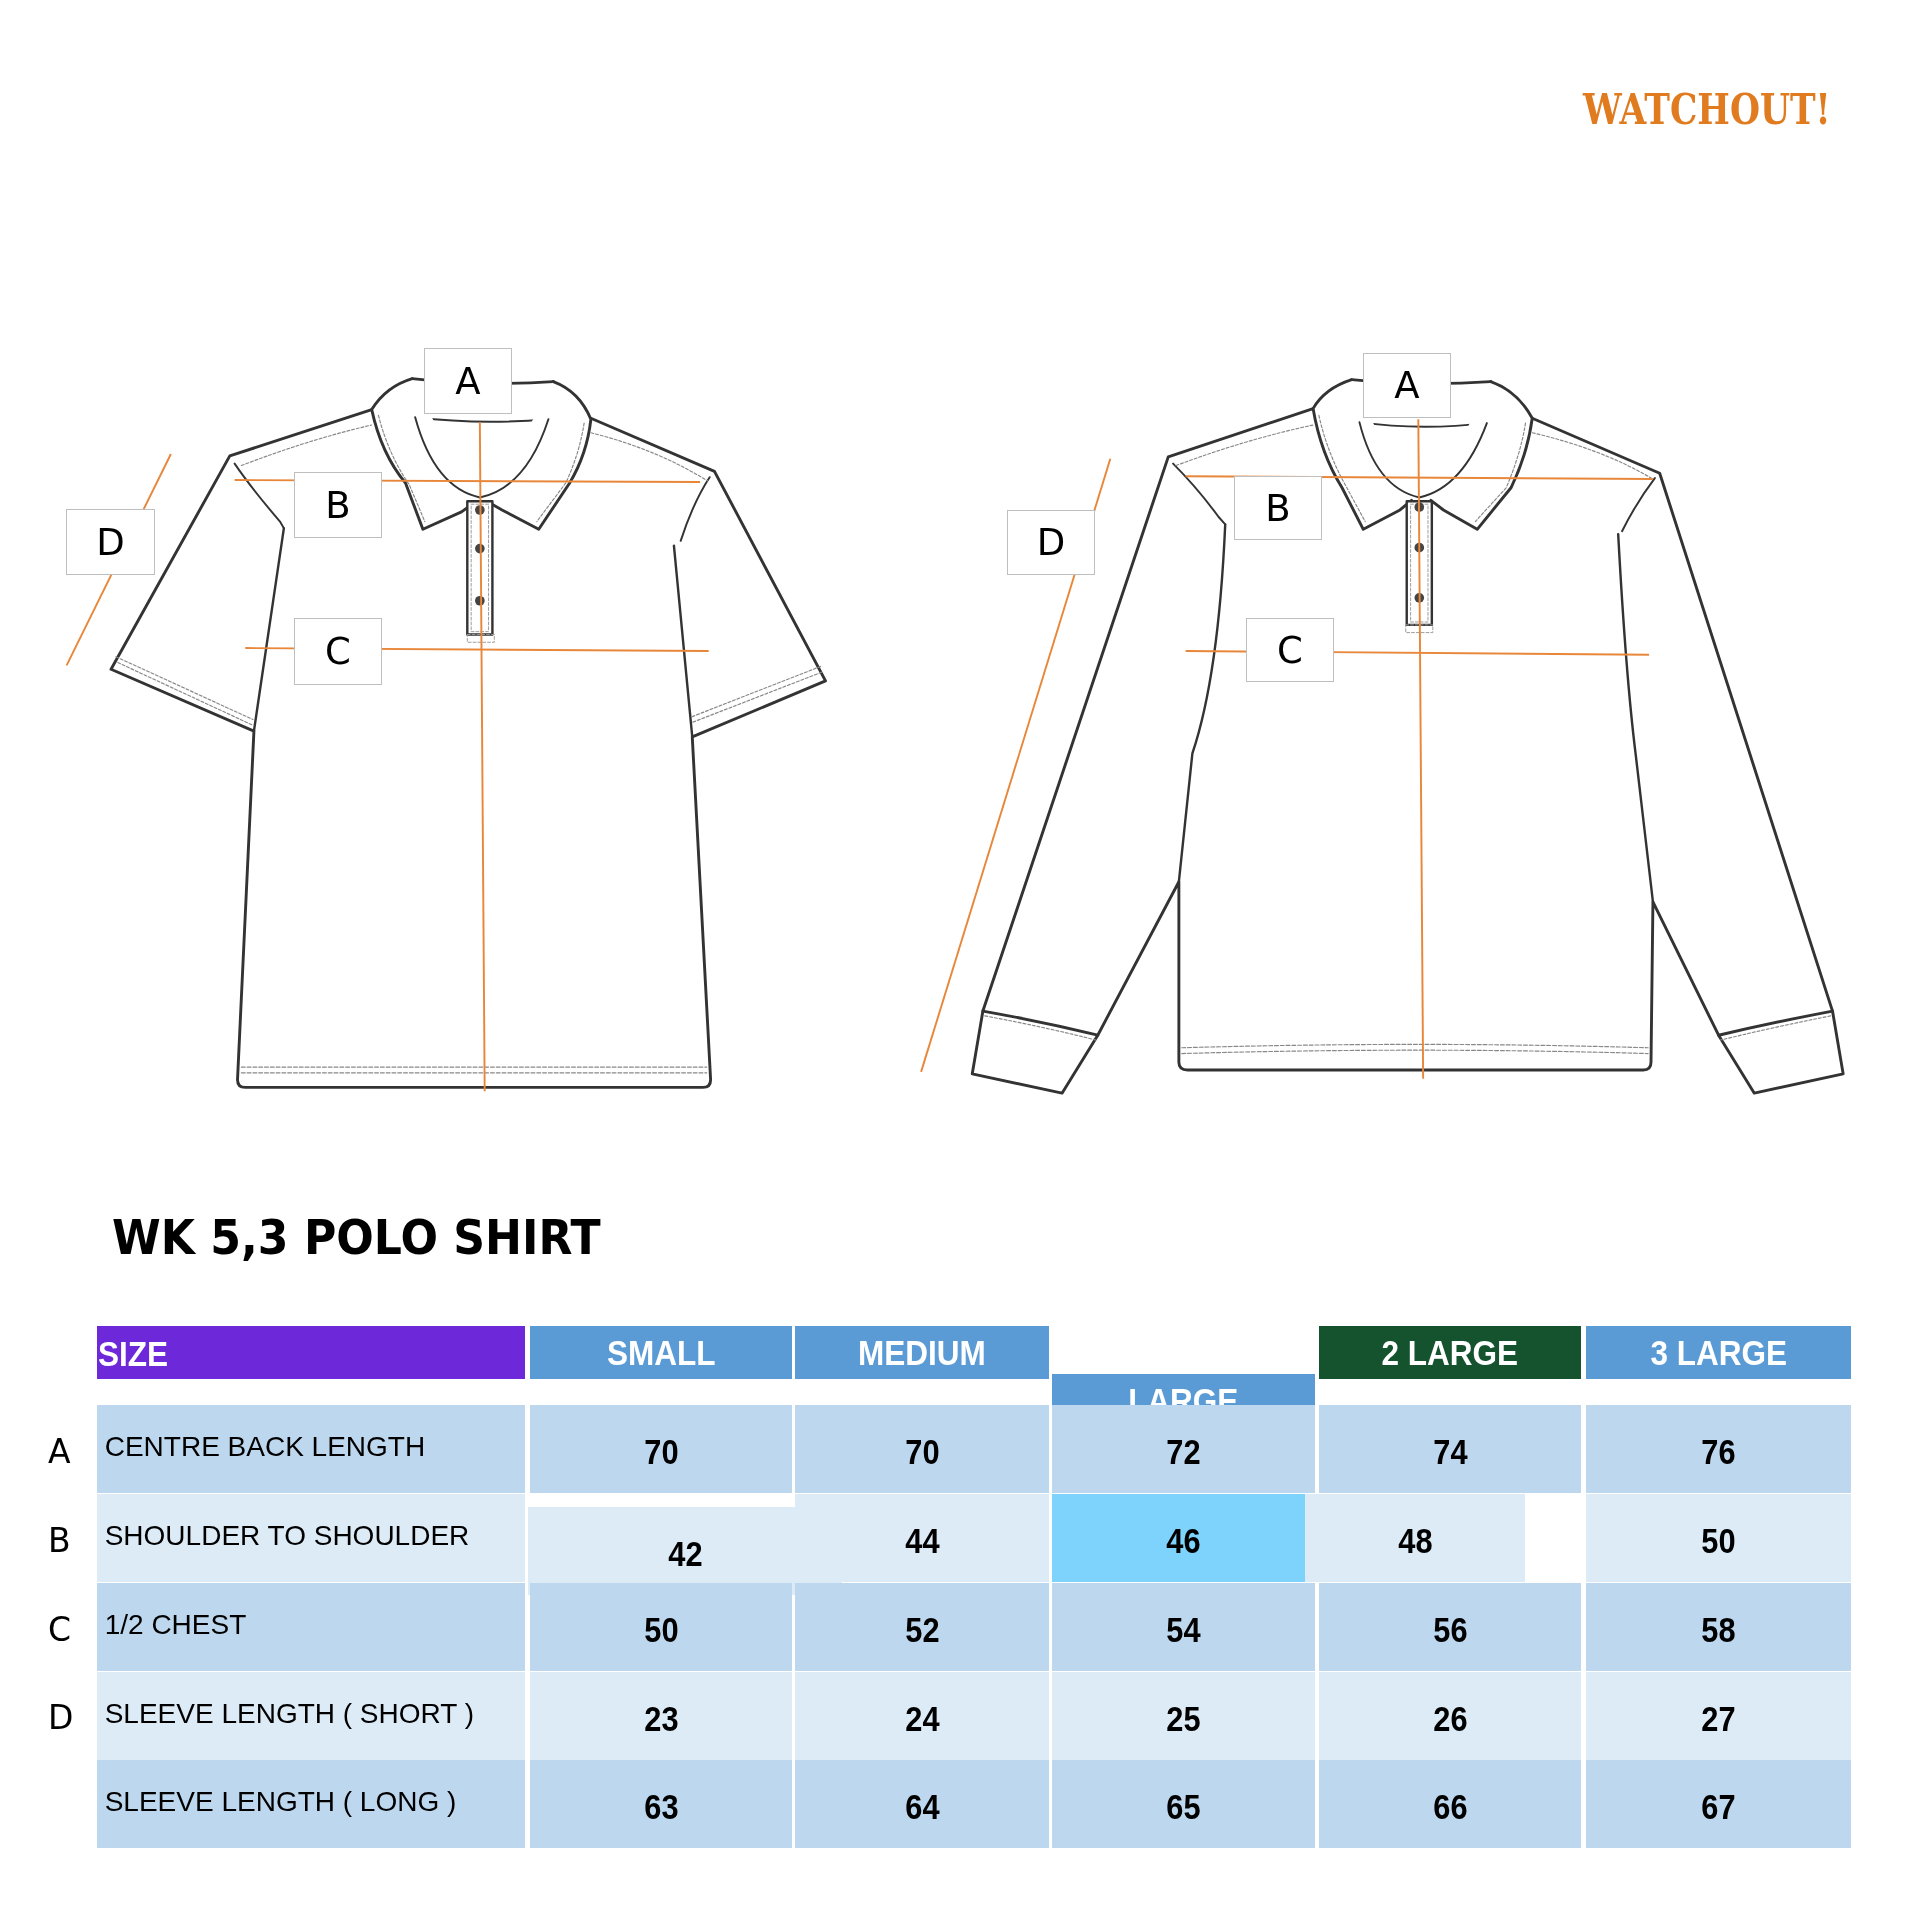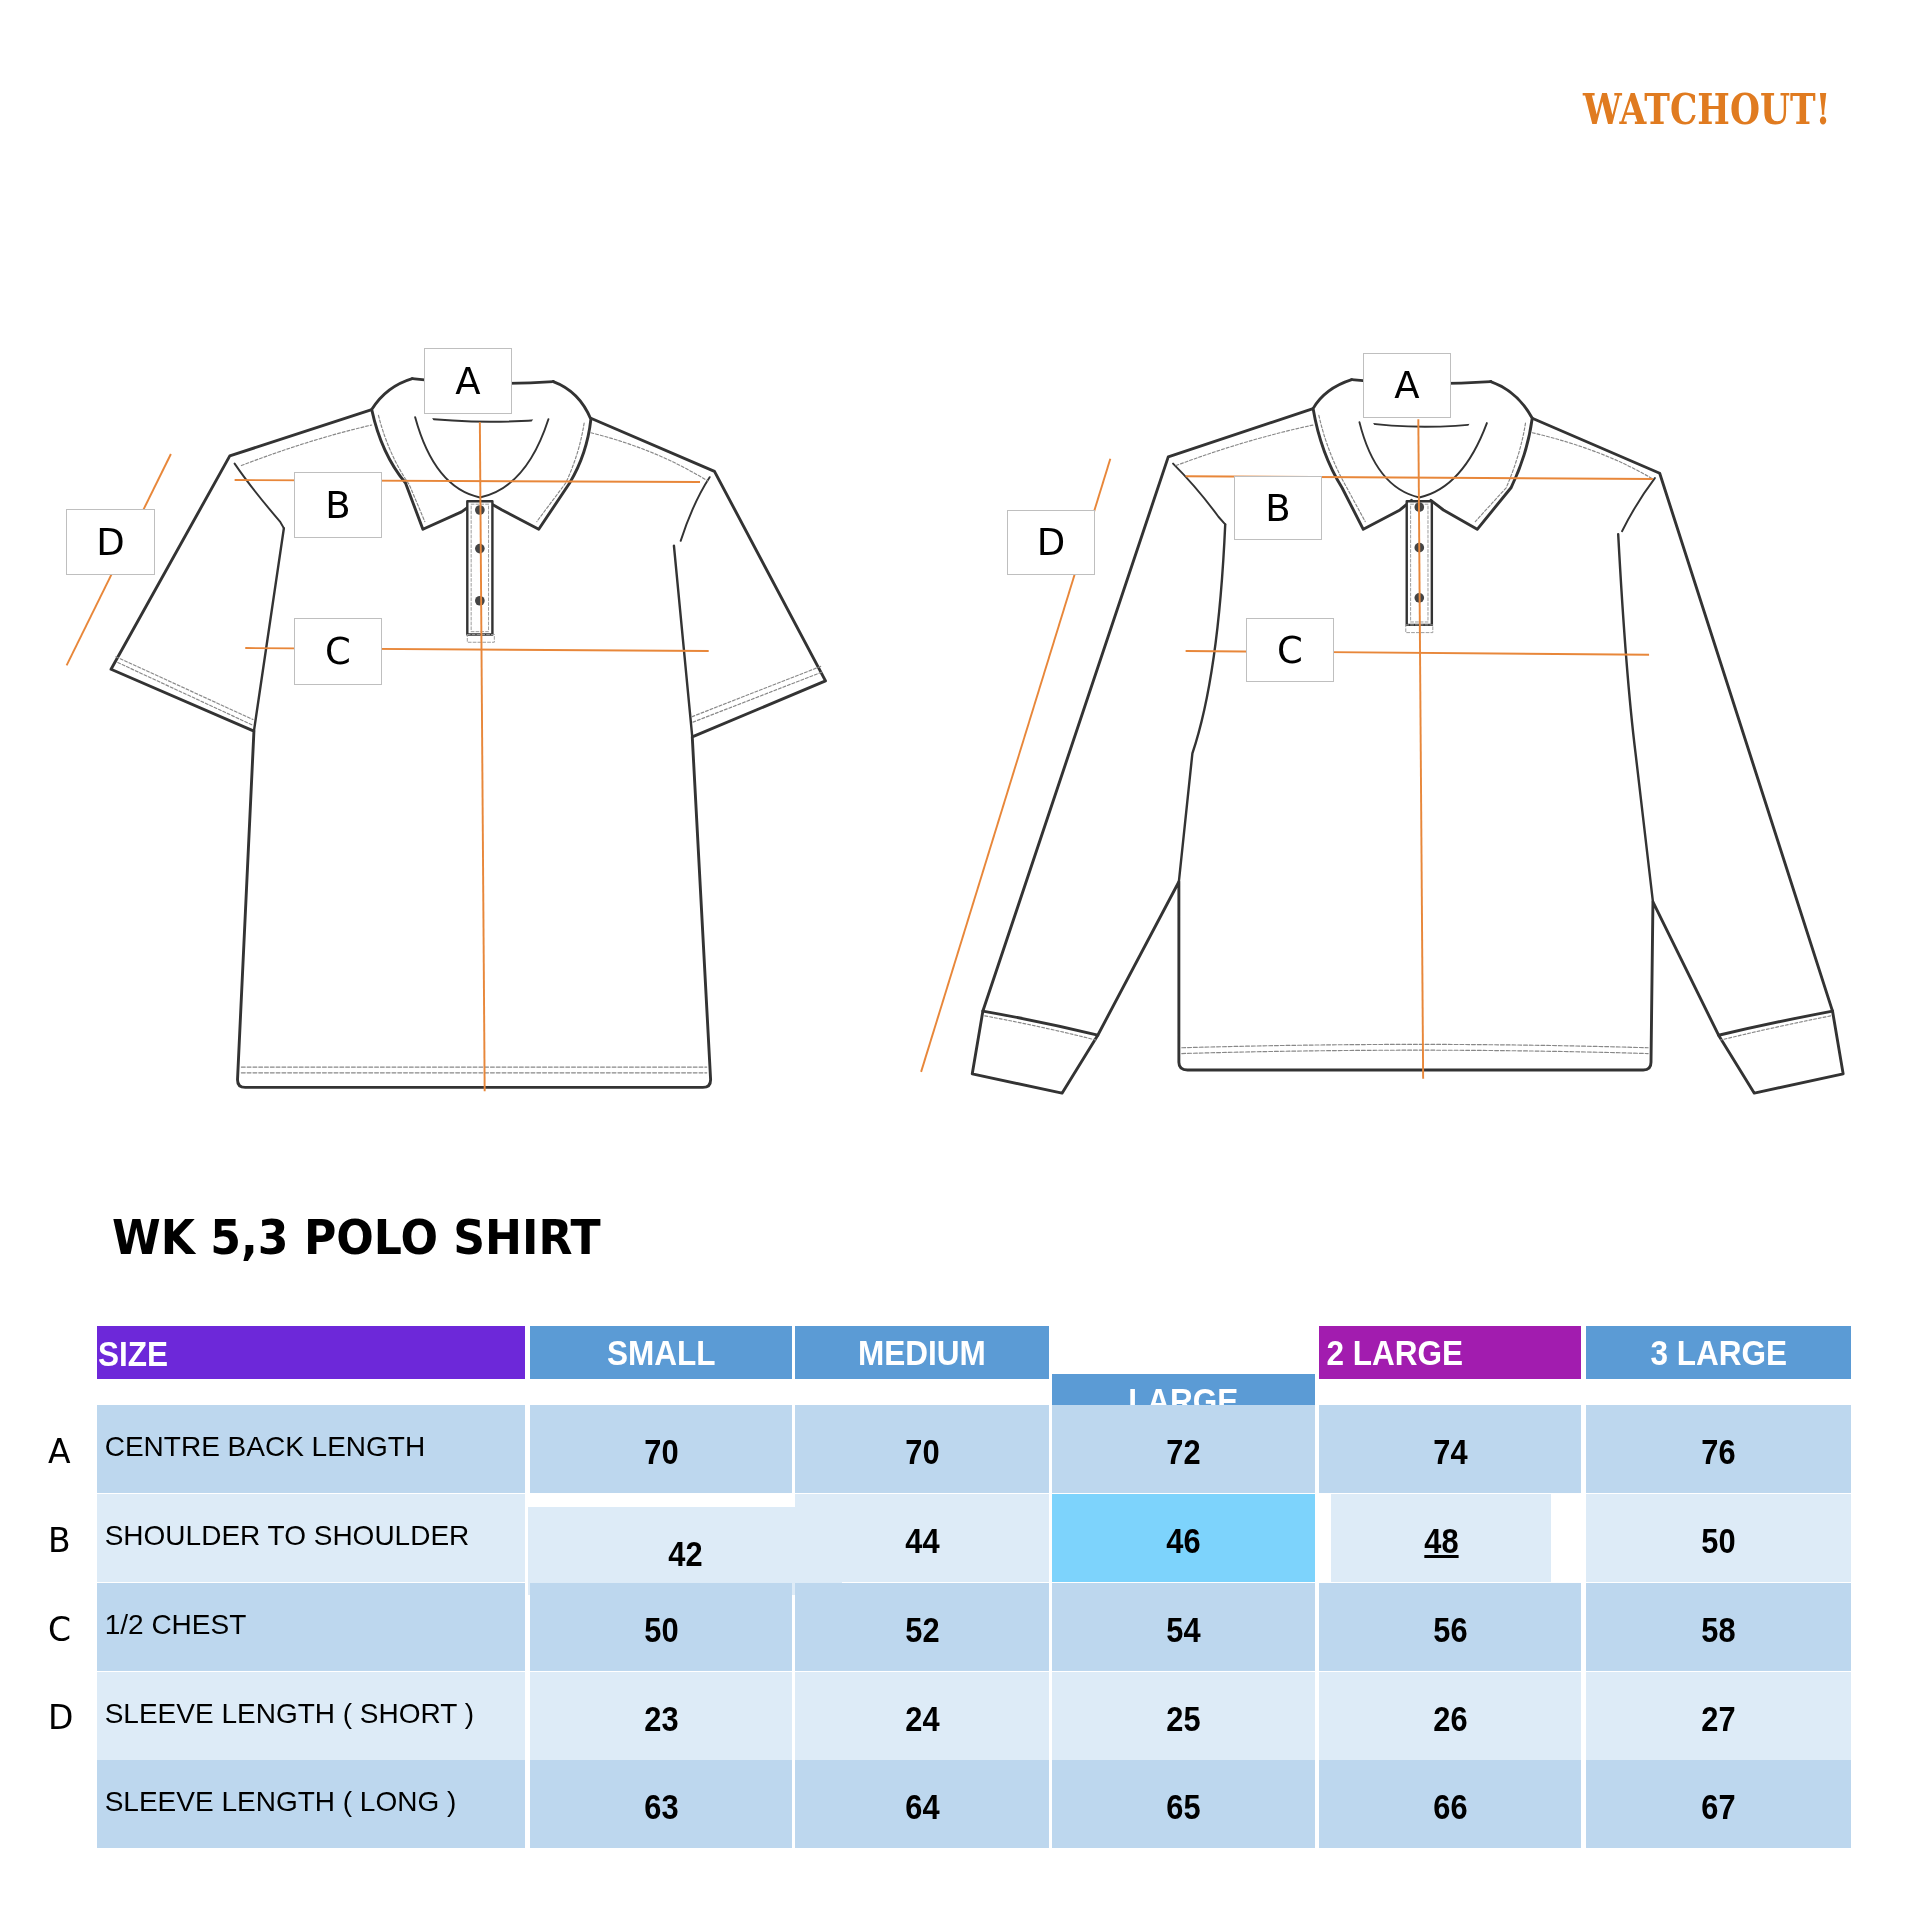--- a/index.html
+++ b/index.html
@@ -138,21 +138,21 @@
     </div>
   <div class="hdr" style="left:433px;width:262px;background:#5b9bd5;justify-content:center;">
       <span class="t">SMALL</span>
     </div>
   <div class="hdr" style="left:698px;width:254px;background:#5b9bd5;justify-content:center;">
       <span class="t">MEDIUM</span>
     </div>
   <div class="hdr" style="left:955px;width:263px;background:#5b9bd5;justify-content:center;margin-top:48px;">
       <span class="t">LARGE</span>
     </div>
-  <div class="hdr" style="left:1222px;width:262px;background:#a21caf;">
+  <div class="hdr" style="left:1222px;width:262px;background:#14532d;justify-content:center;">
       <span class="t">2 LARGE</span>
     </div>
   <div class="hdr" style="left:1489px;width:265px;background:#5b9bd5;justify-content:center;">
       <span class="t">3 LARGE</span>
     </div>
 
   <div class="row" style="top:79px;border-radius:31px;">
     <div class="cell lbl" style="left:0;width:428px;background:#bdd7ee;">CENTRE BACK LENGTH</div>
     <div class="cell num" style="left:433px;width:262px;background:#bdd7ee;">
         <span class="t">70</span>
@@ -175,21 +175,21 @@
     <div class="cell lbl" style="left:0;width:428px;background:#ddebf7;">SHOULDER TO SHOULDER</div>
     <div class="cell num" style="left:431px;width:314px;background:#ddebf7;margin-top:13px;">
         <span class="t">42</span>
       </div>
     <div class="cell num" style="left:698px;width:254px;background:#ddebf7;">
         <span class="t">44</span>
       </div>
     <div class="cell num" style="left:955px;width:263px;background:#7dd3fc;">
         <span class="t">46</span>
       </div>
-    <div class="cell num" style="left:1234px;width:220px;background:#ddebf7;text-decoration:underline;">
+    <div class="cell num" style="left:1208px;width:220px;background:#ddebf7;">
         <span class="t">48</span>
       </div>
     <div class="cell num" style="left:1489px;width:265px;background:#ddebf7;">
         <span class="t">50</span>
       </div>
   </div>
 
   <div class="row" style="top:257px;">
     <div class="cell lbl" style="left:0;width:428px;background:#bdd7ee;">1/2 CHEST</div>
     <div class="cell num" style="left:433px;width:262px;background:#bdd7ee;">

